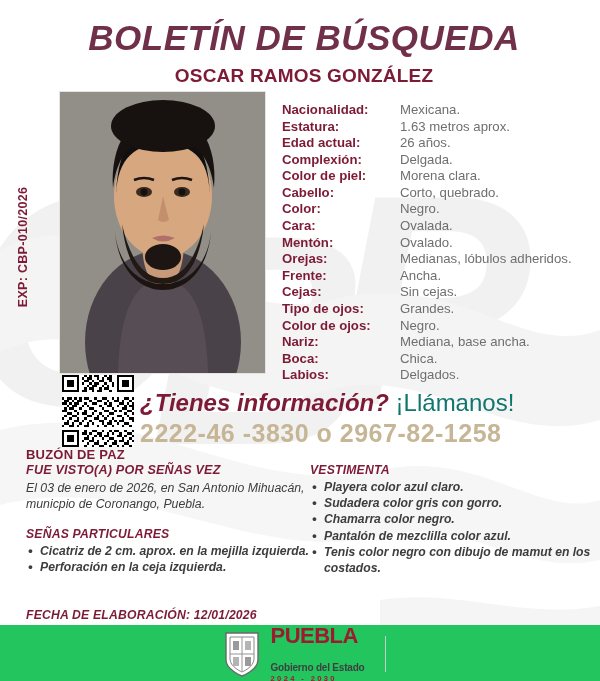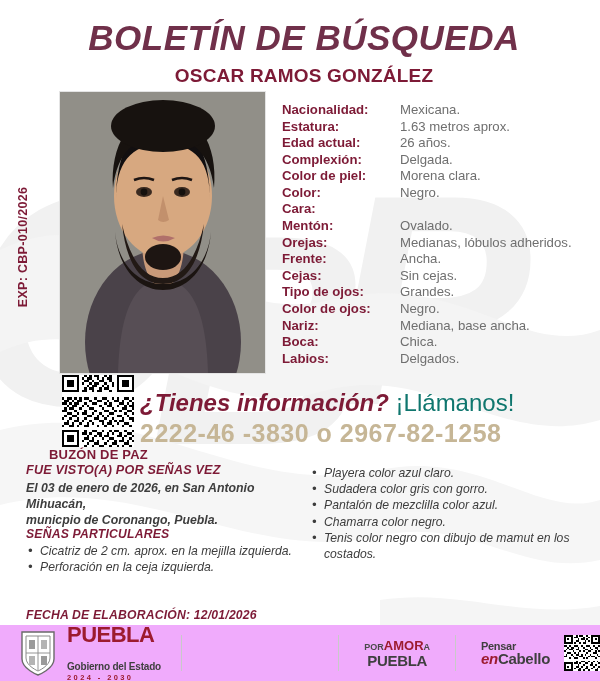--- a/index.html
+++ b/index.html
@@ -46,55 +46,55 @@
 
   
   .chars { position:absolute; left:282px; top:102px; width:310px; z-index:3; }
   .crow { display:flex; align-items:flex-start; margin-bottom:1px; line-height:1.18; }
   .clabel { flex:0 0 118px; color:#7d1a36; font-weight:700; font-size:13.2px;
             padding-right:4px; white-space:nowrap; }
   .cval { flex:1; color:#6f6f6f; font-size:13.2px; }
 
   
   .qr-left { position:absolute; left:62px; top:375px; width:72px; height:72px; z-index:3; }
-  .buzon { position:absolute; left:26px; top:447px; width:145px; text-align:center;
+  .buzon { position:absolute; left:26px; top:447px; width:145px; 
            color:#7d1a36; font-weight:700; font-size:13px; z-index:3; letter-spacing:.2px; }
 
   
   .cta { position:absolute; left:140px; top:390px; width:448px; z-index:3; }
   .cta-line1 { font-size:24px; line-height:1.05; }
   .cta-q { color:#7d1a36; font-weight:700; font-style:italic; }
   .cta-ll { color:#0f766e; font-weight:400; }
   .cta-phones { color:#c6b696; font-weight:700; font-size:25px; letter-spacing:.5px;
                 margin-top:4px; white-space:nowrap; }
 
   
   .seen { position:absolute; left:26px; top:463px; width:290px; z-index:3; }
   .seen-h { color:#7d1a36; font-weight:700; font-style:italic; font-size:12.6px; letter-spacing:.2px; }
-  .seen-b { color:#3d3d3d; font-weight:700; font-style:italic; font-size:12.3px;
+  .seen-b { color:#3d3d3d; font-weight:400; font-style:italic; font-size:12.3px;
             line-height:1.32; margin-top:3px; }
 
   
   .vest { position:absolute; left:310px; top:463px; width:285px; z-index:3; }
   .sec-h { color:#7d1a36; font-weight:700; font-style:italic; font-size:12.2px; letter-spacing:.2px; }
   .sec-ul { list-style:none; margin-top:2px; }
-  .sec-ul li { color:#3d3d3d; font-weight:400; font-style:italic; font-size:12.2px;
+  .sec-ul li { color:#3d3d3d; font-weight:700; font-style:italic; font-size:12.2px;
                line-height:1.33; padding-left:14px; position:relative; }
   .sec-ul li:before { content:"•"; position:absolute; left:2px; top:-1px; font-size:13px; }
 
   
   .senas { position:absolute; left:26px; top:527px; width:300px; z-index:3; }
 
   
   .fecha { position:absolute; left:26px; top:608px; color:#7d1a36; font-weight:700;
            font-style:italic; font-size:12.2px; z-index:3; letter-spacing:.2px; }
 
   
   .footer { position:absolute; left:0; top:625px; width:600px; height:56px;
-            background:#f0abfc; z-index:3; display:flex; align-items:center; }
+            background:#22c55e; z-index:3; display:flex; align-items:center;flex-direction:column; }
   .f-left { display:flex; align-items:center; padding-left:18px; gap:9px; }
   .crest { width:40px; height:48px; }
   .puebla-block { line-height:1; }
   .puebla-word { color:#9c1b2f; font-weight:700; font-size:22px; letter-spacing:-.5px; }
   .puebla-sub { color:#3f3f3f; font-weight:700; font-size:10px; margin-top:16px; letter-spacing:-.2px; }
   .puebla-years { color:#9c1b2f; font-weight:700; font-size:7.5px; letter-spacing:2.4px; margin-top:2px; }
   .vdiv { width:1px; height:36px; background:#c9c9c9; margin:0 11px; }
   .com-block { line-height:1.05; }
   .com-top { color:#9c1b2f; font-weight:700; font-size:8px; }
   .com-mid { color:#4a2030; font-weight:700; font-size:17px; letter-spacing:-.3px; }
@@ -174,25 +174,30 @@
       </div>
     <div class="crow">
         <div class="clabel">Complexión:</div>
         <div class="cval">Delgada.</div>
       </div>
     <div class="crow">
         <div class="clabel">Color de piel:</div>
         <div class="cval">Morena clara.</div>
       </div>
     <div class="crow">
+        <div class="clabel">Cabello:</div>
+        <div class="cval">Corto, quebrado.</div>
+      </div>
+    <div class="crow">
         <div class="clabel">Color:</div>
         <div class="cval">Negro.</div>
       </div>
     <div class="crow">
         <div class="clabel">Cara:</div>
+        <div class="cval">Ovalada.</div>
       </div>
     <div class="crow">
         <div class="clabel">Mentón:</div>
         <div class="cval">Ovalado.</div>
       </div>
     <div class="crow">
         <div class="clabel">Orejas:</div>
         <div class="cval">Medianas, lóbulos adheridos.</div>
       </div>
     <div class="crow">
@@ -437,25 +442,26 @@
 
   <div class="seen">
     <div class="seen-h">FUE VISTO(A) POR SEÑAS VEZ</div>
     <div class="seen-b">
       <div>El 03 de enero de 2026, en San Antonio Mihuacán,</div>
       <div>municpio de Coronango, Puebla.</div>
     </div>
   </div>
 
   <div class="vest">
+    <div class="sec-h">VESTIMENTA</div>
     <ul class="sec-ul">
       <li>Playera color azul claro.</li>
       <li>Sudadera color gris con gorro.</li>
+      <li>Chamarra color negro.</li>
       <li>Pantalón de mezclilla color azul.</li>
-      <li>Chamarra color negro.</li>
       <li>Tenis color negro con dibujo de mamut en los costados.</li>
     </ul>
   </div>
 
   <div class="senas">
     <div class="sec-h">SEÑAS PARTICULARES</div>
     <ul class="sec-ul">
       <li>Cicatriz de 2 cm. aprox.  en la mejilla izquierda.</li>
       <li>Perforación en la ceja izquierda.</li>
     </ul>

